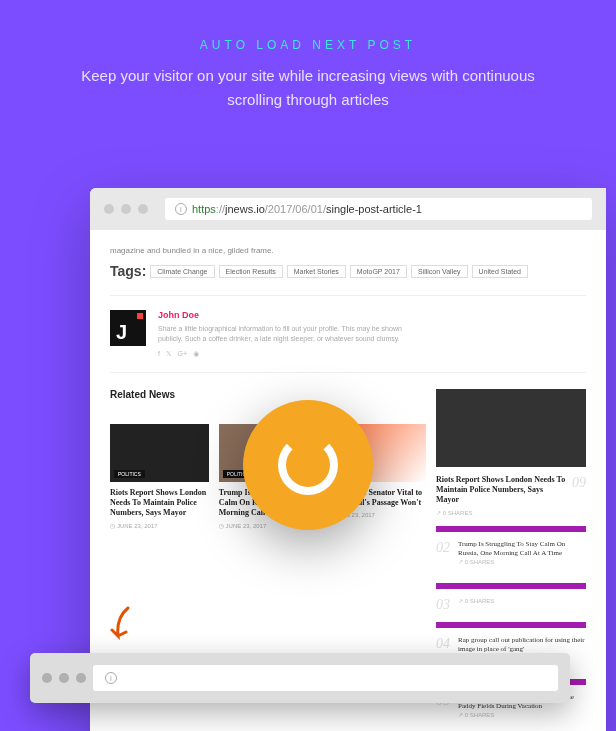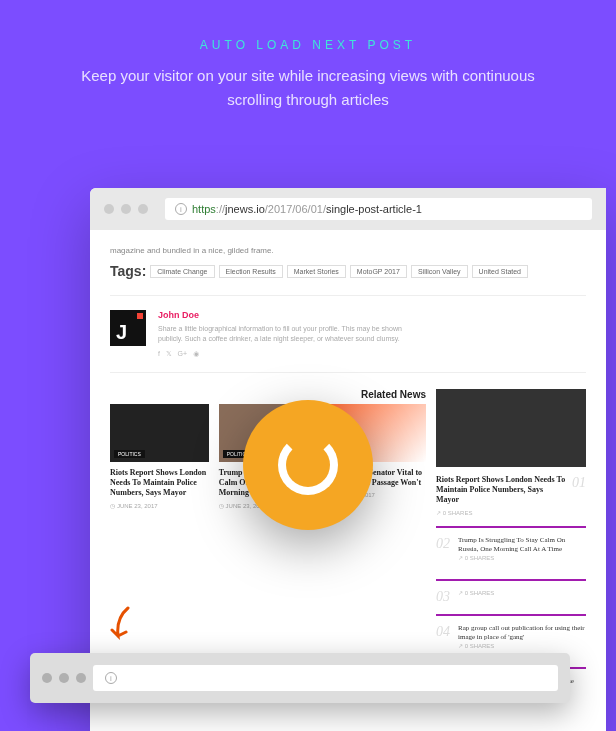--- a/index.html
+++ b/index.html
@@ -25,38 +25,38 @@
 .tag { border: 1px solid #ddd; padding: 2px 6px; font-size: 7px; color: #666; }
 
 .author { display: flex; gap: 12px; border-top: 1px solid #eee; border-bottom: 1px solid #eee; padding: 14px 0; margin-bottom: 16px; }
 .avatar { width: 36px; height: 36px; background: #111; position: relative; }
 .avatar::after { content: ""; position: absolute; top: 3px; right: 3px; width: 6px; height: 6px; background: #f44336; }
 .avatar-j { color: #fff; font-size: 20px; font-weight: 700; position: absolute; bottom: 2px; left: 6px; }
 .author-name { color: #e91e63; font-weight: 700; font-size: 9px; margin-bottom: 4px; }
 .author-bio { font-size: 7px; line-height: 1.4; color: #aaa; max-width: 260px; }
 .social { display: flex; gap: 6px; margin-top: 6px; font-size: 7px; color: #bbb; }
 
-.related-h { font-weight: 700; color: #222; font-size: 10px; margin-bottom: 4px; text-align: right; }
+.related-h { font-weight: 700; color: #222; font-size: 10px; margin-bottom: 24px; }
 .cols { display: flex; gap: 10px; }
 .rel { display: flex; gap: 10px; flex: 1; }
 .card { flex: 1; }
 .thumb { width: 100%; height: 58px; background: #222; position: relative; margin-bottom: 6px; }
 .thumb.t2 { background: #8a6d5a; }
 .thumb.t3 { background: linear-gradient(135deg,#ff6b35,#fff); }
 .badge { position: absolute; bottom: 4px; left: 4px; background: #111; color: #fff; font-size: 5px; padding: 1px 4px; }
 .card-title { font-size: 8px; font-weight: 700; color: #222; line-height: 1.3; font-family: Georgia, serif; margin-bottom: 3px; }
 .card-date { font-size: 6px; color: #aaa; }
 
 .sidebar { width: 150px; }
 .feat-img { width: 100%; height: 78px; background: #333; margin-bottom: 8px; }
 .feat-row { display: flex; align-items: flex-start; gap: 6px; margin-bottom: 3px; }
 .feat-title { font-size: 8px; font-weight: 700; color: #222; font-family: Georgia, serif; line-height: 1.3; flex: 1; }
 .num { font-size: 14px; color: #ddd; font-style: italic; font-family: Georgia, serif; }
 .shares { font-size: 6px; color: #bbb; margin-bottom: 10px; }
-.listitem { display: flex; gap: 8px; border-top: 2px solid #a21caf; padding: 8px 0; }
+.listitem { display: flex; gap: 8px; border-top: 6px solid #a21caf; padding: 8px 0; }
 .li-title { font-size: 7px; color: #333; line-height: 1.3; flex: 1; font-family: Georgia, serif; }
 
 .urlbar2 { position: absolute; bottom: 28px; left: 30px; width: 540px; background: #ddd; border-radius: 5px; padding: 12px; display: flex; align-items: center; gap: 7px; box-shadow: 0 10px 30px rgba(0,0,0,0.3); }
 .urlbar2 .dot { background: #b0b0b0; }
 .urlfield2 { flex: 1; background: #fff; border-radius: 3px; padding: 7px 12px; font-size: 13px; display: flex; align-items: center; gap: 6px; }
 
 .arrow { position: absolute; bottom: 85px; left: 108px; width: 30px; height: 40px; }
 .arrow svg { width: 100%; height: 100%; }
 
 .loader { position: absolute; top: 400px; left: 50%; transform: translateX(-50%); width: 130px; height: 130px; background: #f5a623; border-radius: 50%; box-shadow: 0 16px 50px rgba(0,0,0,0.35); display: flex; align-items: center; justify-content: center; }
@@ -134,21 +134,21 @@
             <div class="card-title">Republican Senator Vital to Health Bill's Passage Won't</div>
             <div class="card-date">◷ <span>JUNE 23, 2017</span></div>
           </div>
         </div>
       </div>
 
       <div class="sidebar">
         <div class="feat-img"></div>
         <div class="feat-row">
           <div class="feat-title">Riots Report Shows London Needs To Maintain Police Numbers, Says Mayor</div>
-          <div class="num">01</div>
+          <div class="num">09</div>
         </div>
         <div class="shares">↗ <span>0 SHARES</span></div>
         <div id="side-list">
             <div class="listitem">
               <div class="num">02</div>
               <div style="flex:1">
                 <div class="li-title">Trump Is Struggling To Stay Calm On Russia, One Morning Call At A Time</div>
                 <div class="shares">↗ 0 SHARES</div>
               </div>
             </div>

